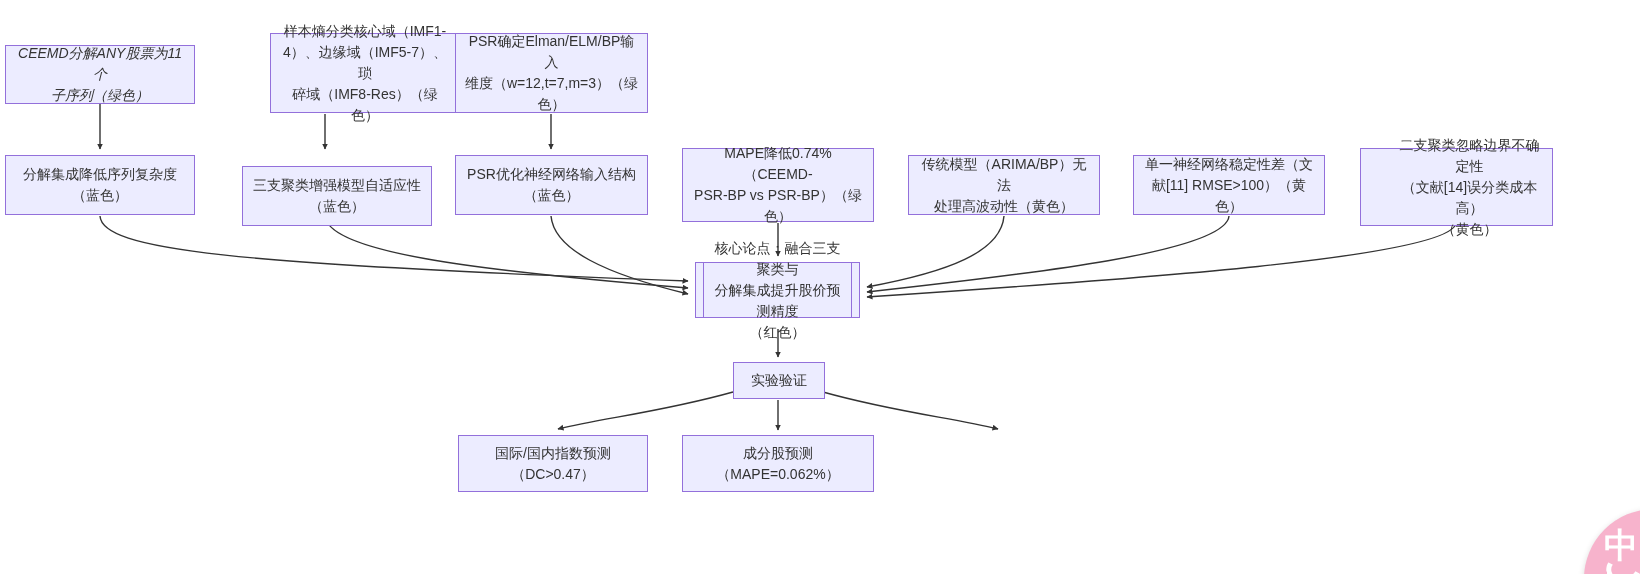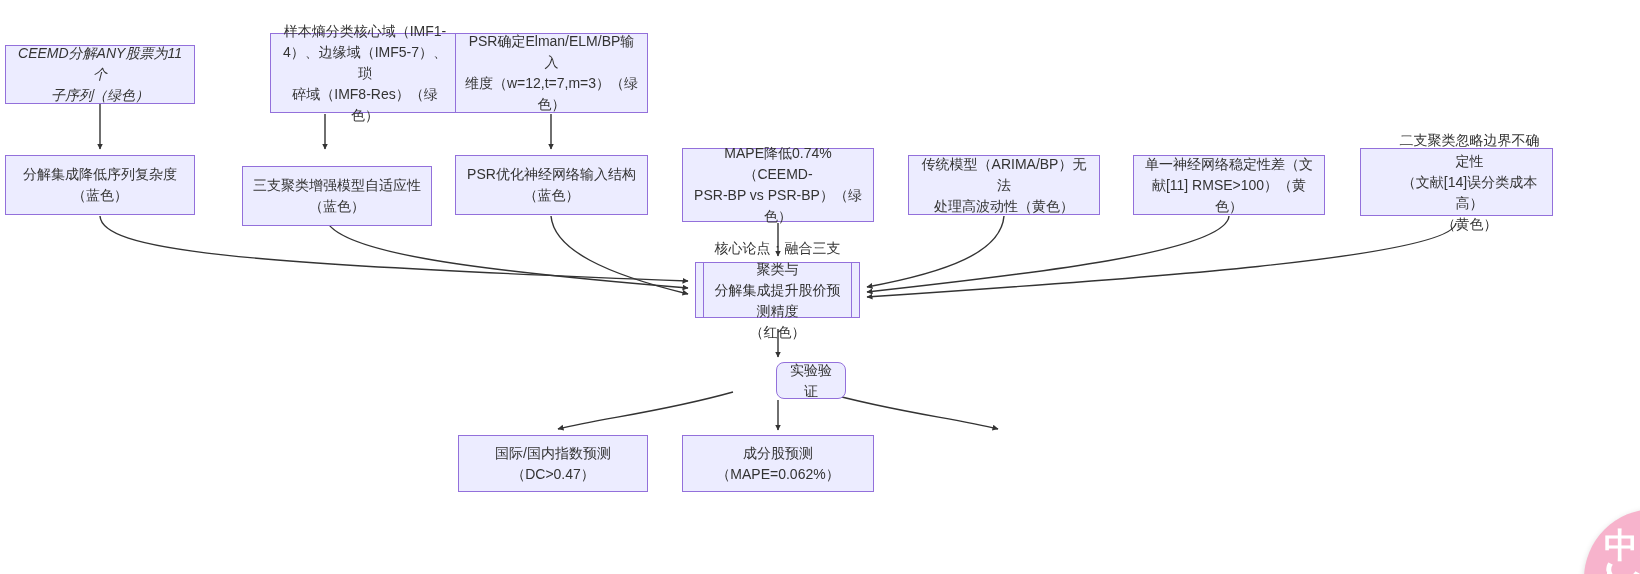--- a/index.html
+++ b/index.html
@@ -121,31 +121,31 @@
 （蓝色）</div>
   <div class="node" style="left:455px; top:155px; width:193px; height:60px;">PSR优化神经网络输入结构
 （蓝色）</div>
   <div class="node" style="left:682px; top:148px; width:192px; height:74px;">MAPE降低0.74%（CEEMD-
 PSR-BP vs PSR-BP）（绿
 色）</div>
   <div class="node" style="left:908px; top:155px; width:192px; height:60px;">传统模型（ARIMA/BP）无法
 处理高波动性（黄色）</div>
   <div class="node" style="left:1133px; top:155px; width:192px; height:60px;">单一神经网络稳定性差（文
 献[11] RMSE&gt;100）（黄色）</div>
-  <div class="node" style="left:1360px; top:148px; width:193px; height:68px;padding-left:34px;">二支聚类忽略边界不确定性
+  <div class="node" style="left:1360px; top:148px; width:193px; height:78px;padding-left:34px;">二支聚类忽略边界不确定性
 （文献[14]误分类成本高）
 （黄色）</div>
 
   <div class="node subroutine" style="left:695px; top:262px; width:165px; height:56px;">
     <div class="inner">核心论点：融合三支聚类与
 分解集成提升股价预测精度
 （红色）</div>
   </div>
 
-  <div class="node" style="left:776px; top:362px; width:70px; height:37px;border-radius:8px;">实验验证</div>
+  <div class="node" style="left:733px; top:362px; width:92px; height:37px;">实验验证</div>
 
   <div class="node" style="left:458px; top:435px; width:190px; height:57px;">国际/国内指数预测
 （DC&gt;0.47）</div>
   <div class="node" style="left:682px; top:435px; width:192px; height:57px;">成分股预测
 （MAPE=0.062%）</div>
 
   <div id="badge">
     <span class="badge-text">中A</span>
     <span class="badge-swoosh"></span>
   </div>

